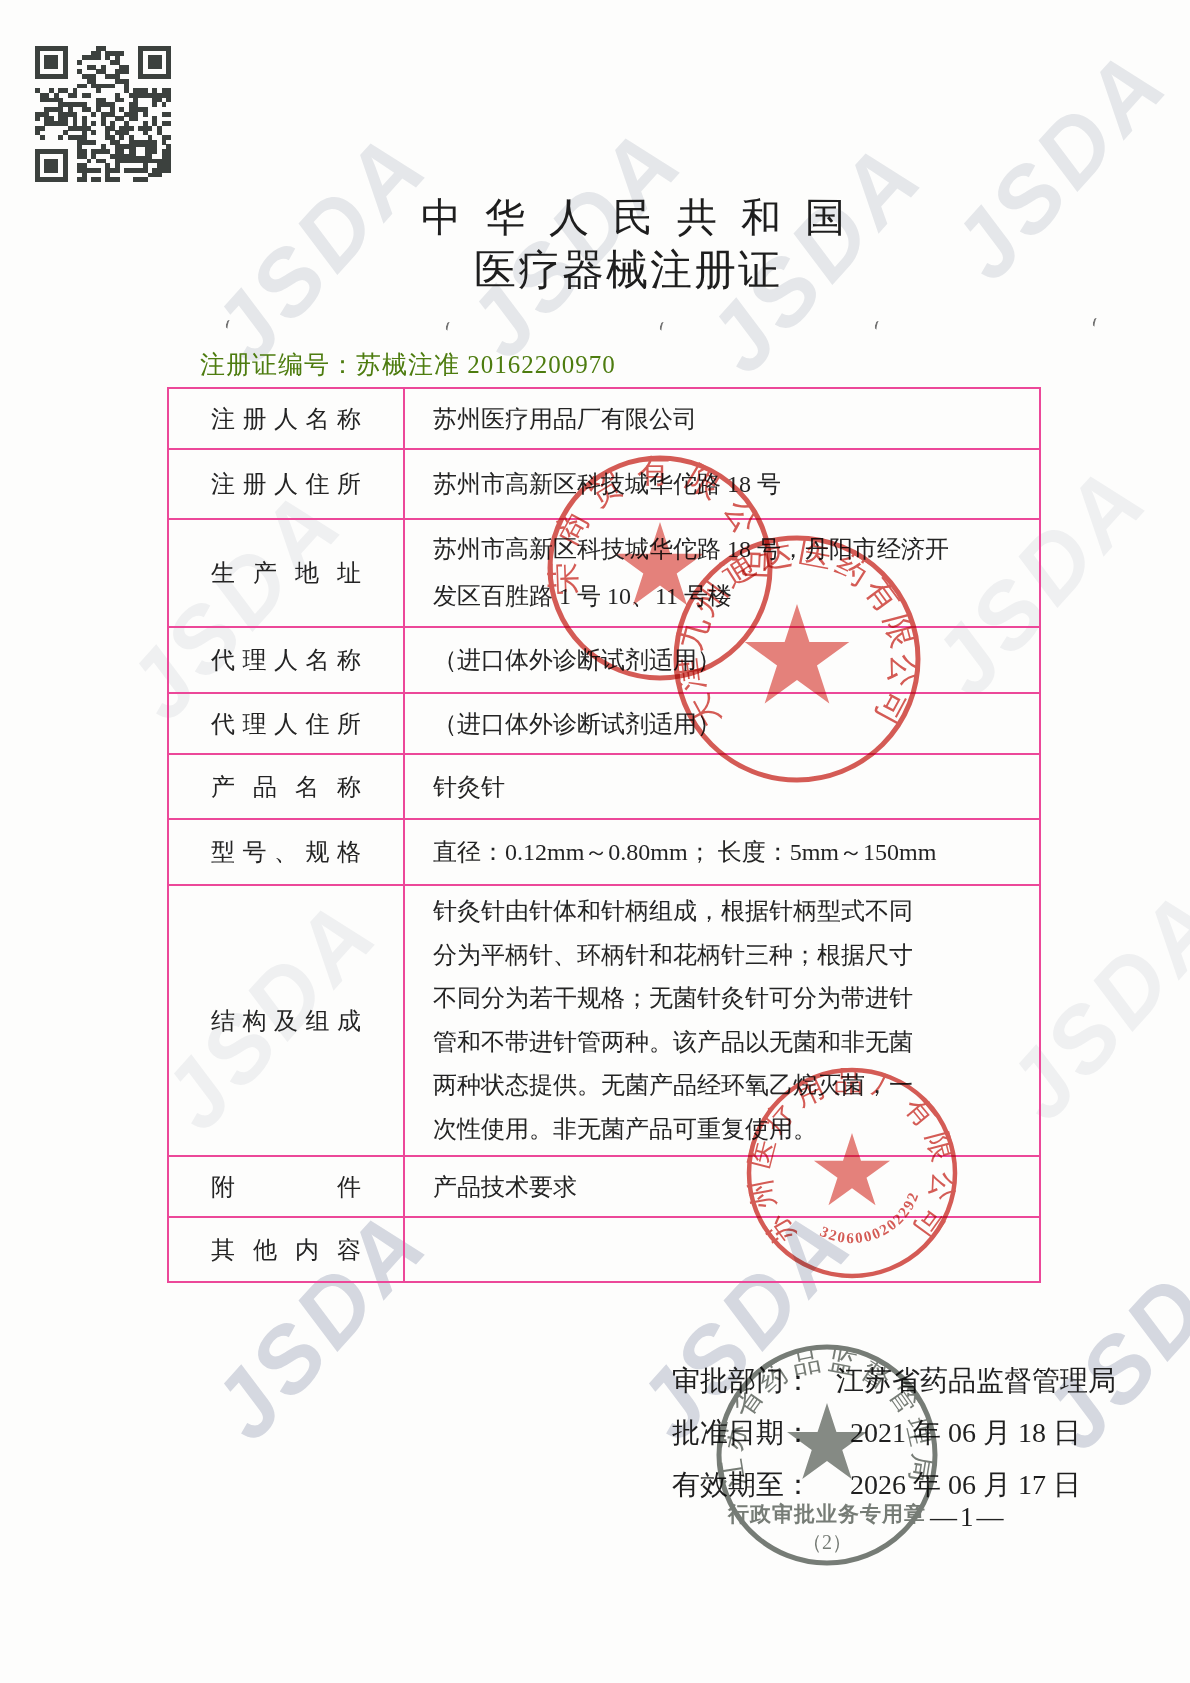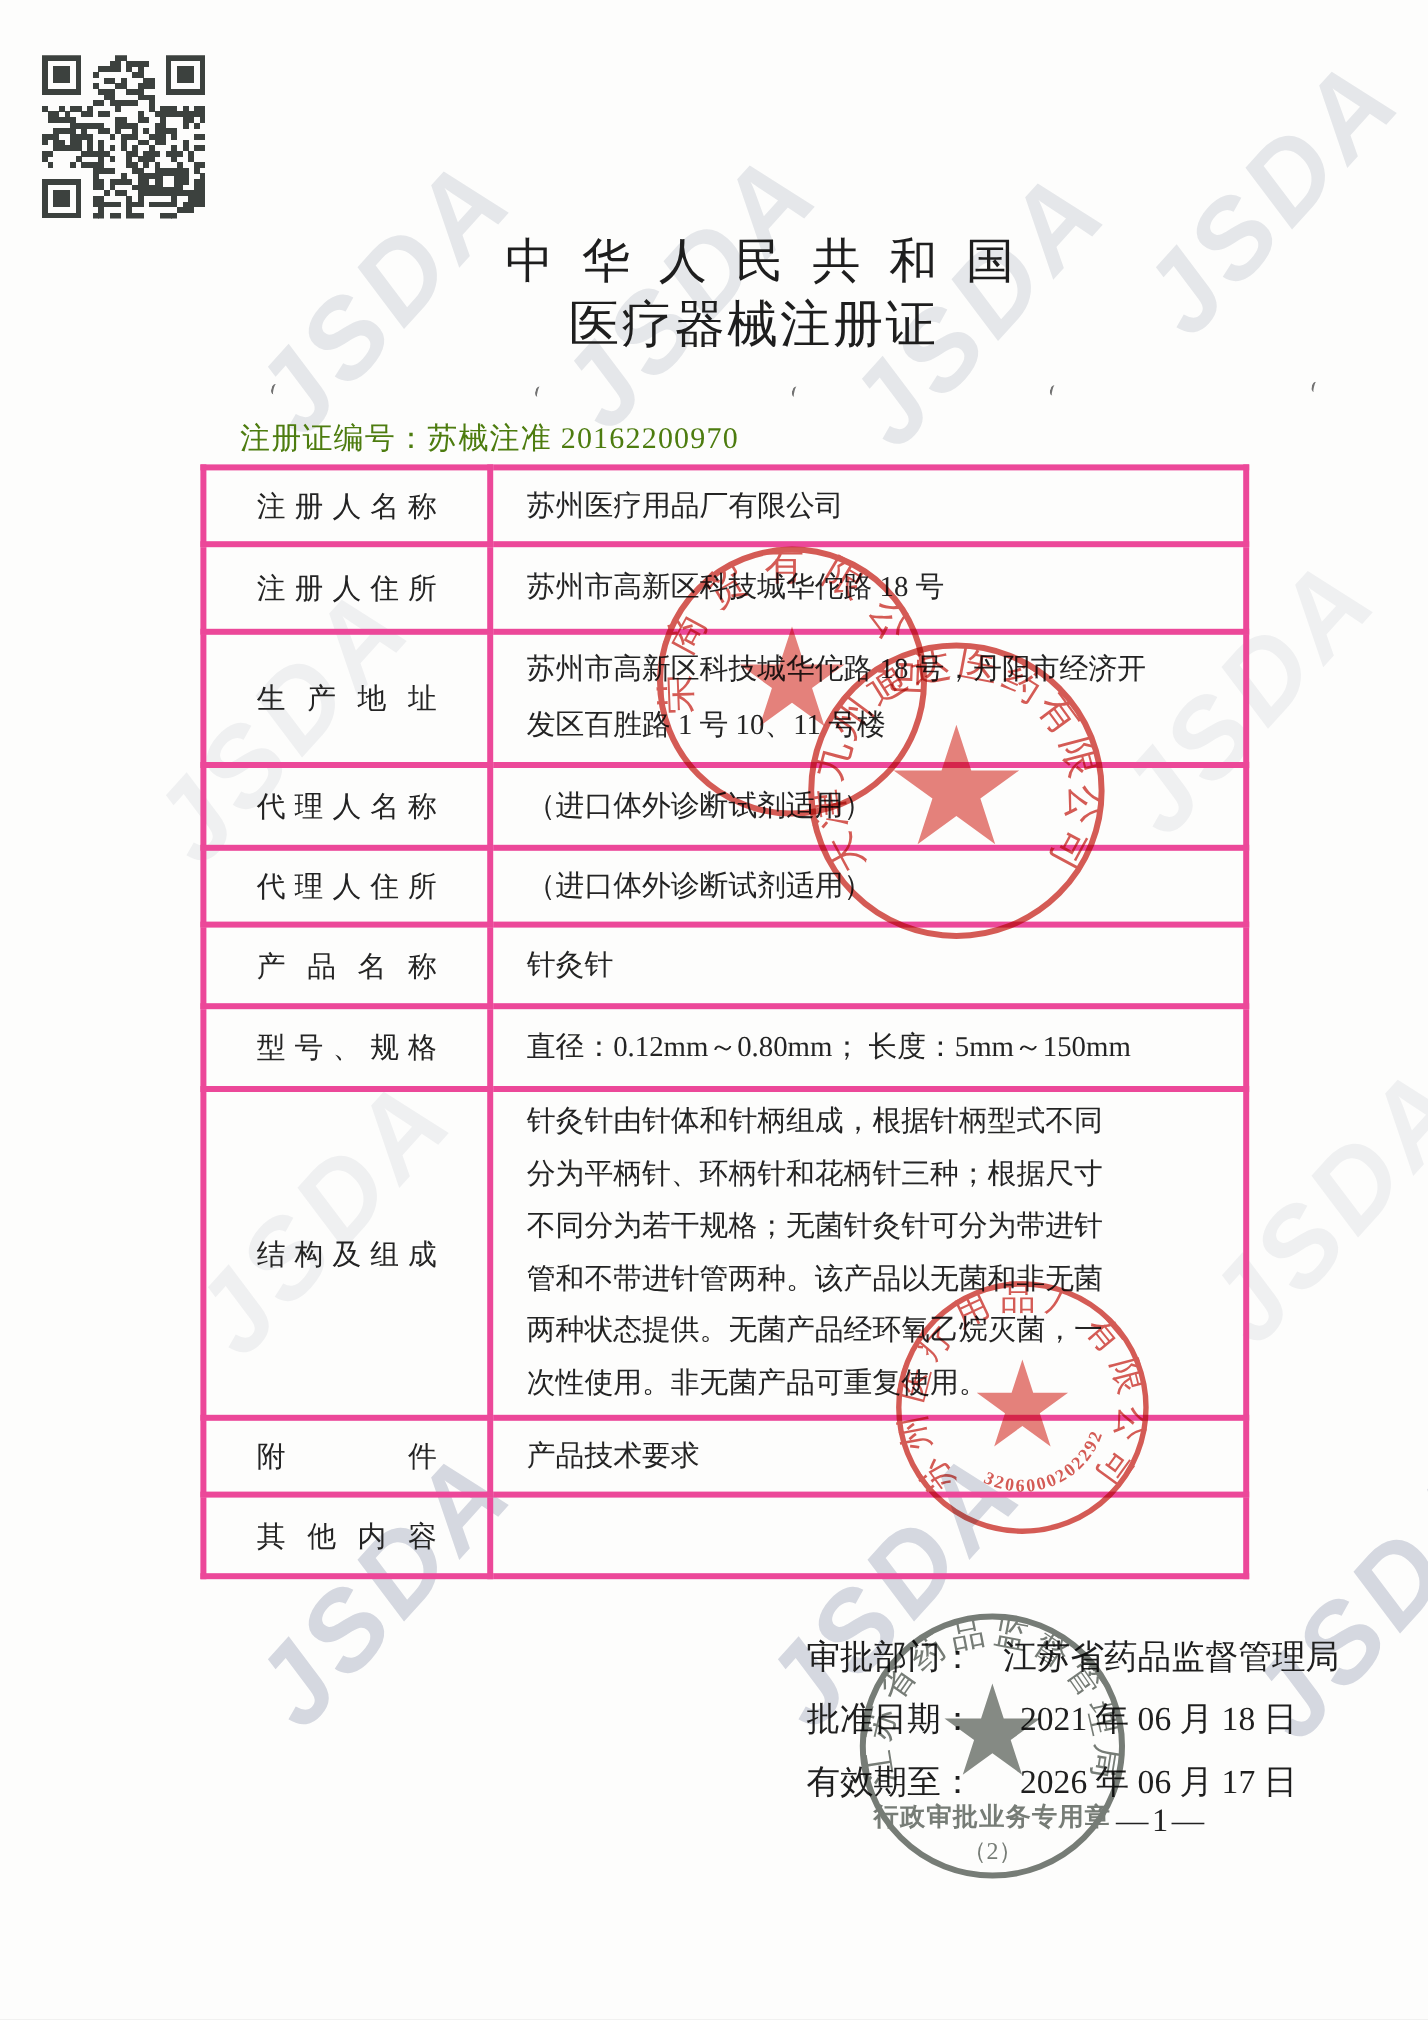--- a/index.html
+++ b/index.html
@@ -17,21 +17,21 @@
   .title1{position:absolute;left:0;right:0;top:190px;text-align:center;font-size:40px;
           letter-spacing:24px;transform:translateX(50px);color:#1e1e1e;}
   .title2{position:absolute;left:0;right:0;top:242px;text-align:center;font-size:42px;
           letter-spacing:2px;transform:translateX(33px);color:#1e1e1e;}
   .tick{position:absolute;width:4px;height:9px;border-left:2px solid rgba(40,40,40,.65);
         border-radius:60% 0 0 60%;transform:rotate(14deg);}
   .regno{position:absolute;left:200px;top:348px;font-size:25px;letter-spacing:1px;color:#4d7c0f;}
   
   table.cert{position:absolute;left:167px;top:387px;width:874px;border-collapse:collapse;
              table-layout:fixed;}
-  table.cert td{border:5px solid #ec4899;vertical-align:middle;font-size:24px;color:#242424;}
+  table.cert td{border:2px solid #ec4899;vertical-align:middle;font-size:24px;color:#242424;}
   td.lbl{width:232px;text-align:center;font-size:23px;}
   td.lbl .j{display:inline-block;min-width:150px;text-align:justify;text-align-last:justify;}
   td.val{padding:4px 20px 4px 28px;line-height:34px;}
   tr.r1 td{height:51px;} tr.r2 td{height:60px;} tr.r3 td{height:98px;}
   tr.r4 td{height:56px;} tr.r5 td{height:51px;} tr.r6 td{height:55px;}
   tr.r7 td{height:56px;} tr.r8 td{height:256px;} tr.r9 td{height:63px;}
   tr.r10 td{height:51px;} tr.r11 td{height:55px;border-radius:23px;} tr.r12 td{height:55px;}
   tr.r3 td.val{line-height:47px;padding-right:80px;}
   tr.r8 td.val{line-height:43.5px;vertical-align:middle;padding-right:104px;}
   

